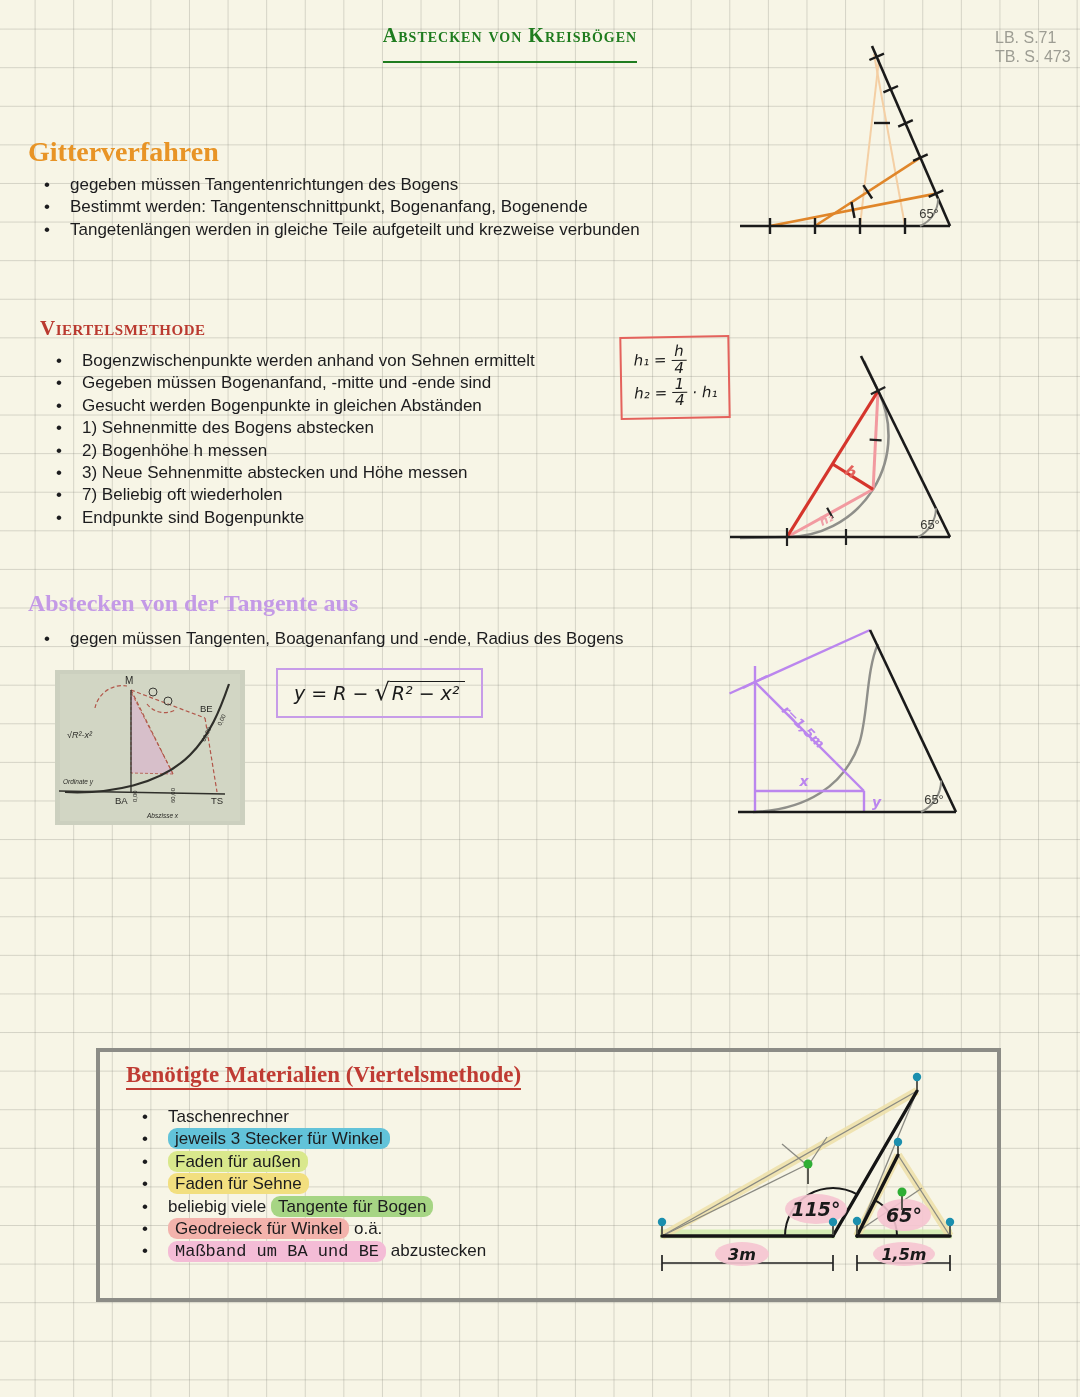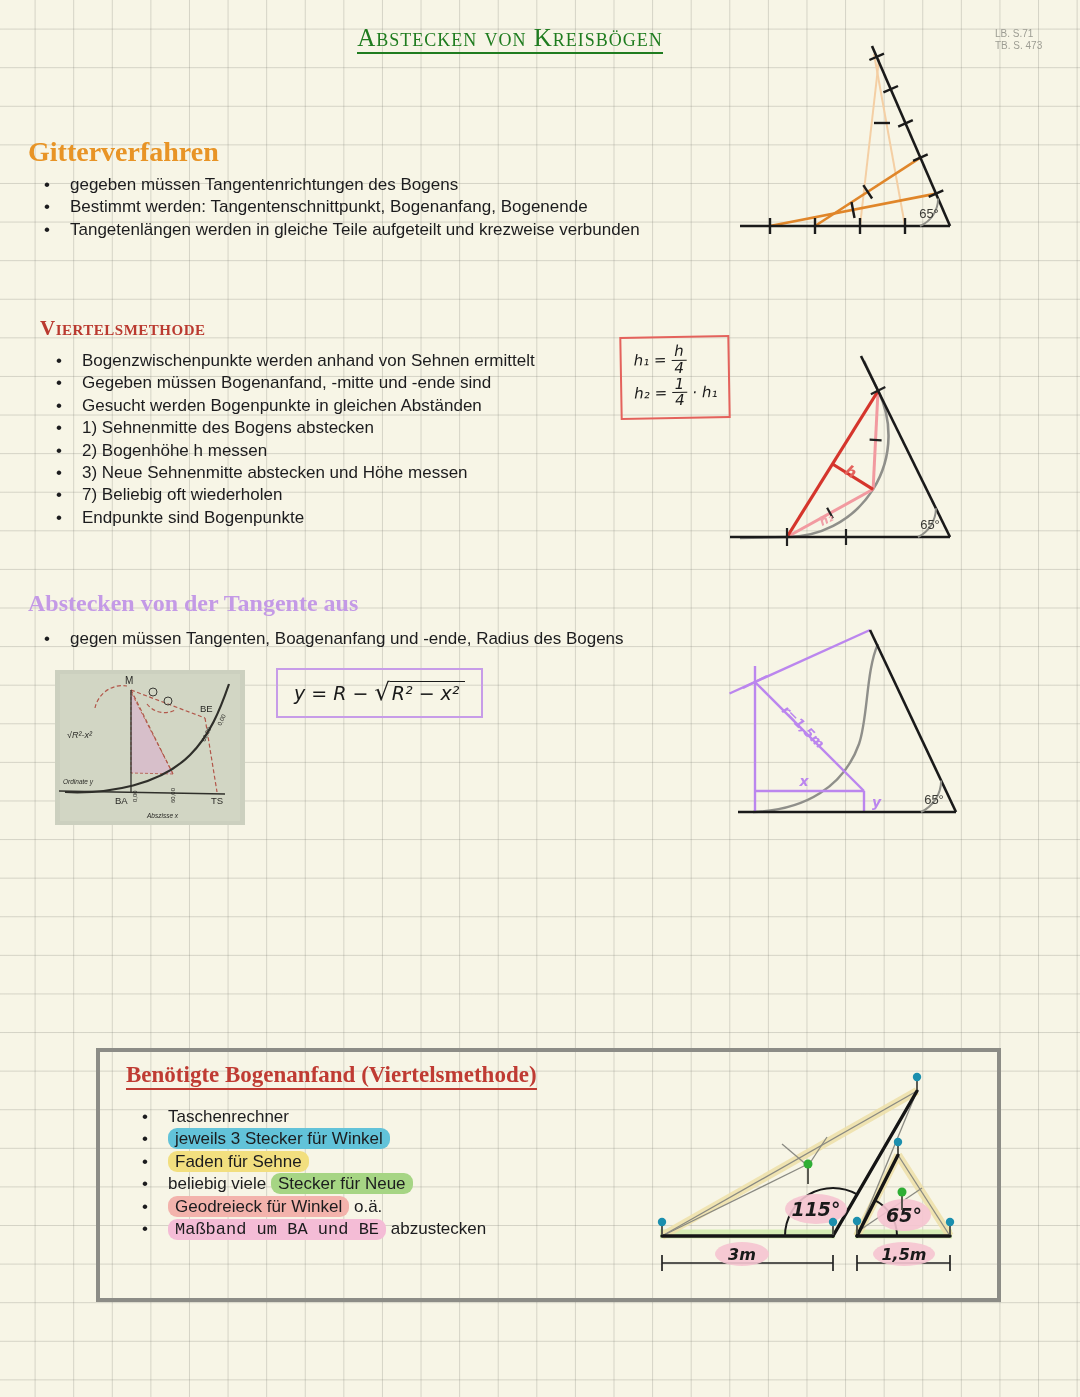--- a/index.html
+++ b/index.html
@@ -11,25 +11,25 @@
       linear-gradient(to bottom, rgba(125,125,115,0.28) 1px, transparent 1px);
     background-size:38.6px 38.6px;
     background-position:-4px -10px;
     font-family:"Liberation Sans", sans-serif;
     color:#1c1c1e;
   }
   .abs{position:absolute;}
   
   .title-wrap{left:0;right:60px;top:24px;text-align:center;}
   .title{
-    font-family:"Liberation Serif", serif;font-variant:small-caps;font-weight:400;
-    font-size:25px;letter-spacing:1px;color:#1f7c1f;
-    border-bottom:2px solid #1f7c1f;padding-bottom:1px;
-  }
-  .pageref{left:995px;top:28px;font-size:10px;line-height:1.2;color:#9d9d93;}
+    font-family:"Liberation Serif", serif;font-variant:small-caps;font-weight:700;
+    font-size:20px;letter-spacing:1px;color:#1f7c1f;
+    border-bottom:2px solid #1f7c1f;padding-bottom:15px;
+  }
+  .pageref{left:995px;top:28px;font-size:16px;line-height:1.2;color:#9d9d93;}
   
   .h-serif{font-family:"Liberation Serif", serif;font-weight:600;}
   .h-gitter{left:28px;top:136px;font-size:28px;color:#e89426;}
   .h-viertel{left:40px;top:316px;font-size:21px;color:#ba3a30;font-variant:small-caps;letter-spacing:0.5px;}
   .h-tangente{left:28px;top:590px;font-size:24px;color:#c49ae6;}
   
   ul.blist{list-style:none;margin:8px;padding:0;font-size:17px;}
   ul.blist li{position:relative;padding-left:34px;line-height:22.4px;}
   ul.blist li::before{content:"•";position:absolute;left:8px;color:#1c1c1e;}
   .l-gitter{left:28px;top:166px;width:700px;}
@@ -234,26 +234,27 @@
       <path d="M 240 204 L 154 22" fill="none"></path>
     </g>
     <path d="M 205 204 A 35 35 0 0 0 225.1 172.4" stroke="#8f8f88" stroke-width="2" fill="none"></path>
     <text x="218" y="196" font-size="13" fill="#3a3a35" text-anchor="middle">65°</text>
     <text x="84" y="122" font-size="13" fill="#bb86ee" class="hand-label" font-weight="bold" transform="rotate(45 84 122)" text-anchor="middle">r=1,5m</text>
     <text x="88" y="178" font-size="14" fill="#bb86ee" class="hand-label" font-weight="bold" text-anchor="middle">x</text>
     <text x="156" y="199" font-size="14" fill="#bb86ee" class="hand-label" font-weight="bold">y</text>
   </svg>
 
   <div class="abs mat-box">
-    <div class="h-materials">Benötigte Bogenanfand (Viertelsmethode)</div>
+    <div class="h-materials">Benötigte Materialien (Viertelsmethode)</div>
     <ul class="blist l-materials">
       <li><span>Taschenrechner</span></li>
       <li><span class="hl hl-blue">jeweils 3 Stecker für Winkel</span></li>
+      <li><span class="hl hl-lime">Faden für außen</span></li>
       <li><span class="hl hl-yellow">Faden für Sehne</span></li>
-      <li><span>beliebig viele </span><span class="hl hl-green">Stecker für Neue</span></li>
+      <li><span>beliebig viele </span><span class="hl hl-green">Tangente für Bogen</span></li>
       <li><span class="hl hl-salmon">Geodreieck für Winkel</span><span> o.ä.</span></li>
       <li><span class="hl hl-pink">Maßband um BA und BE</span><span> abzustecken</span></li>
     </ul>
   </div>
 
   <svg class="abs" style="left:620px;top:1058px;" width="382" height="237" viewBox="0 0 382 237">
     <g stroke="#cdeaa8" stroke-width="9" opacity="0.8">
       <path d="M 40 176 L 215 176" fill="none"></path>
       <path d="M 235 176 L 332 176" fill="none"></path>
     </g>

